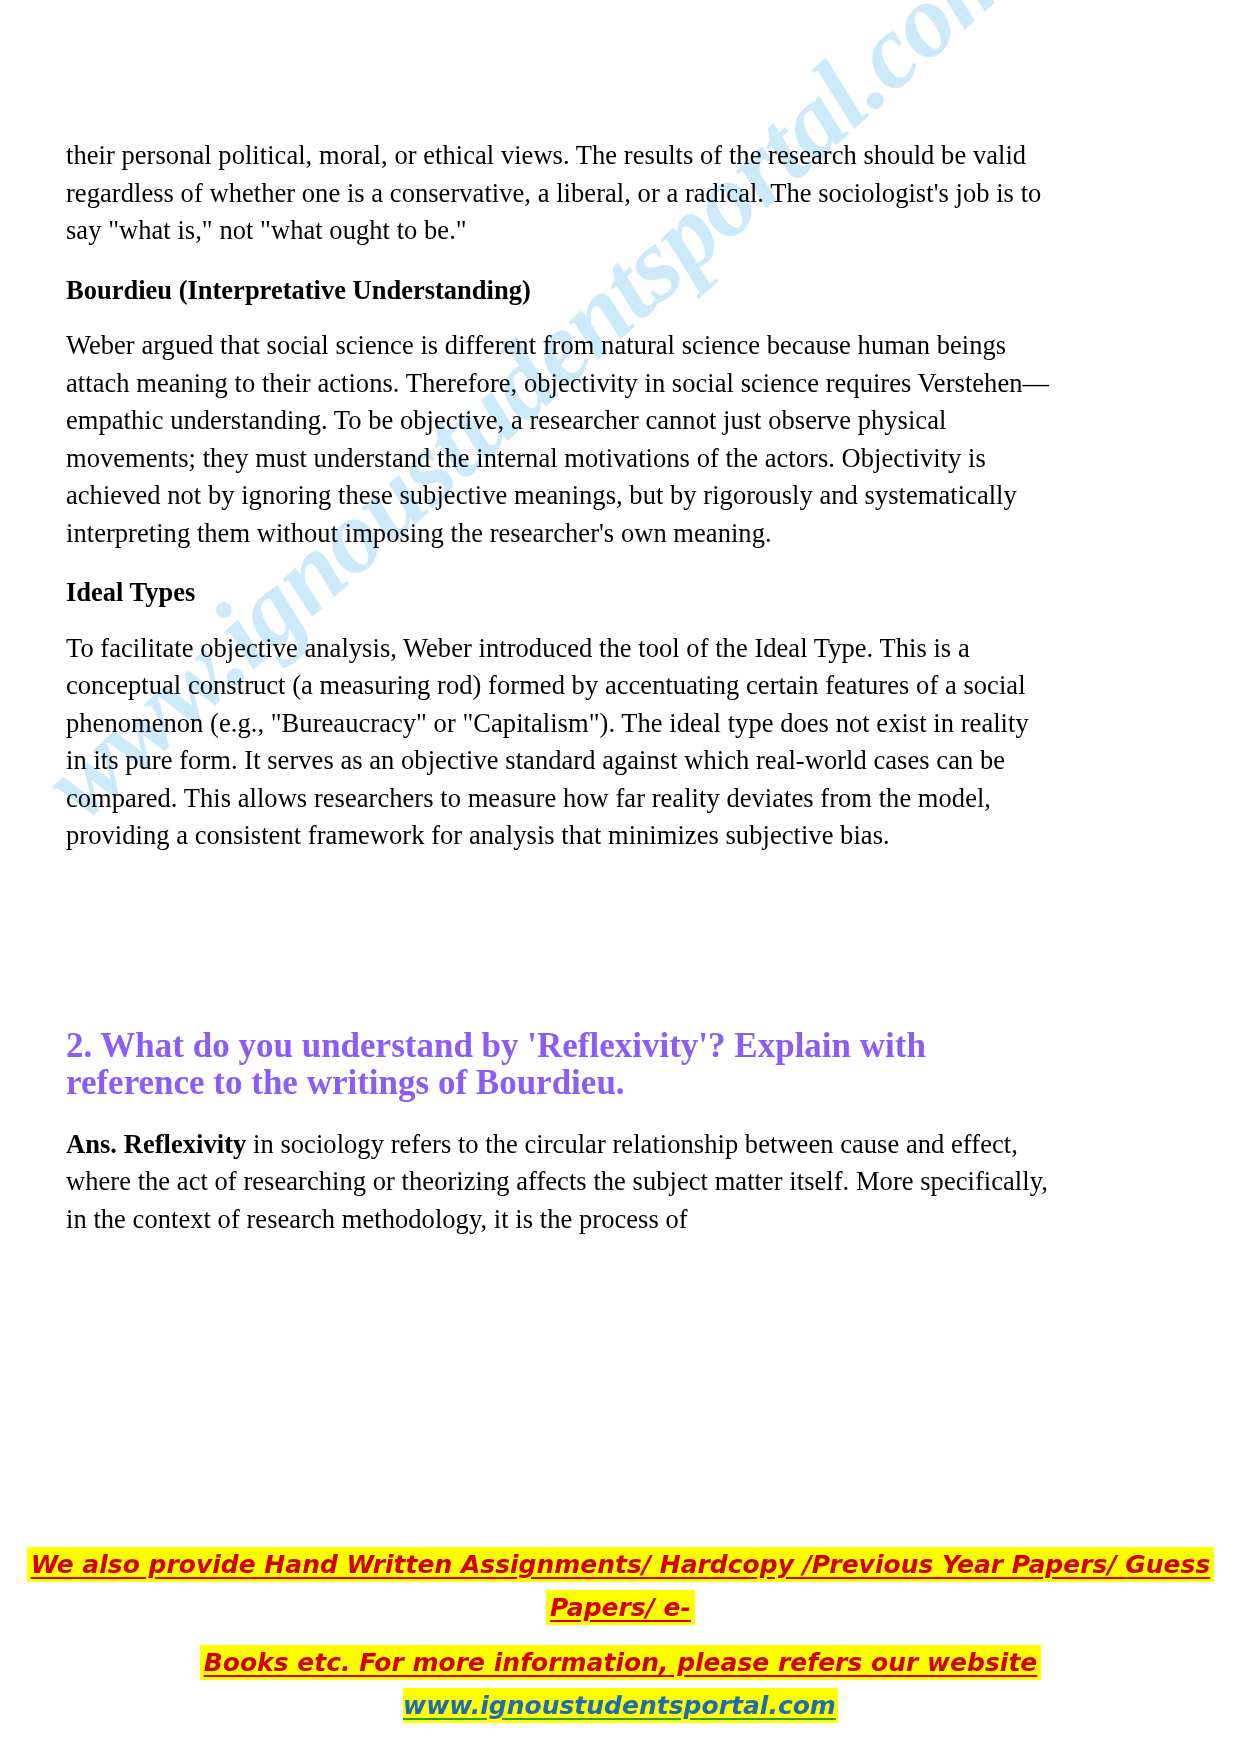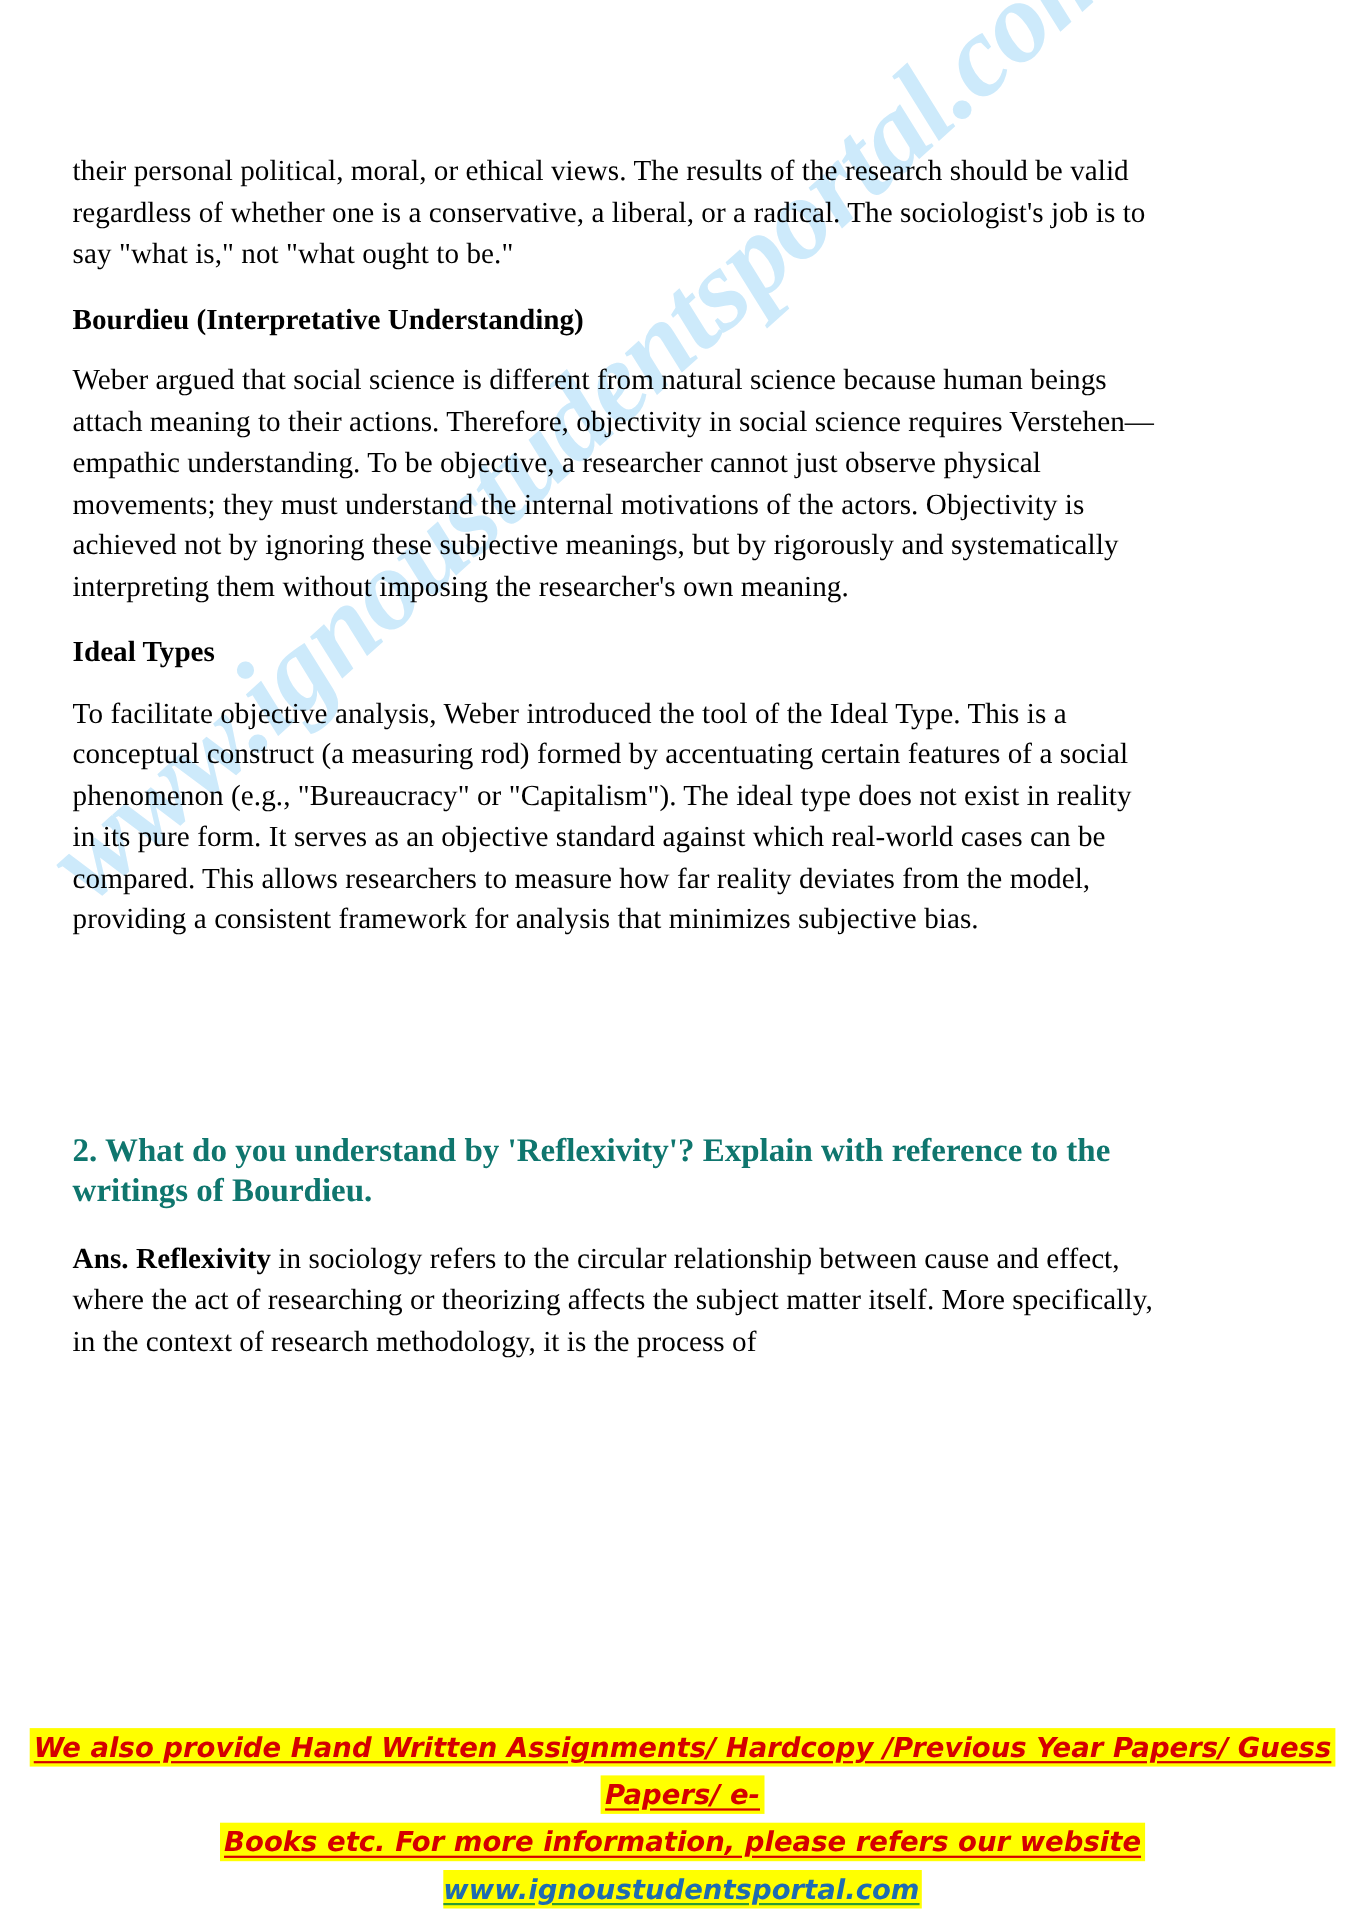--- a/index.html
+++ b/index.html
@@ -63,43 +63,43 @@
   .para.first { margin-top: 137px; }
   .heading {
     font-size: 26.5px;
     line-height: 37.5px;
     font-weight: 700;
     color: #000000;
     margin: 0 0 18px 0;
   }
   .gap-block { height: 150px; }
   .q-heading {
-    font-size: 30px;
+    font-size: 35px;
     line-height: 37.5px;
     font-weight: 700;
-    color: #0f766e;
+    color: #8b5cf6;
     margin: 0 0 24px 0;
     font-family: Liberation Serif, serif;
   }
   b.inline-bold { font-weight: 700; }
 
   
   .footer {
     position: absolute;
     left: 0;
     bottom: 14px;
     width: 1241px;
     z-index: 4;
     text-align: center;
     font-family: "DejaVu Sans", "Liberation Sans", sans-serif;
   }
   .footer-line {
     display: block;
     line-height: 40px;
-    margin: 0;
+    margin: 12px;
   }
   .footer-seg {
     background: #ffff00;
     color: #d40000;
     font-style: italic;
     font-weight: 700;
     font-size: 25px;
     text-decoration: underline;
     text-decoration-color: #d40000;
     text-underline-offset: 4px;

